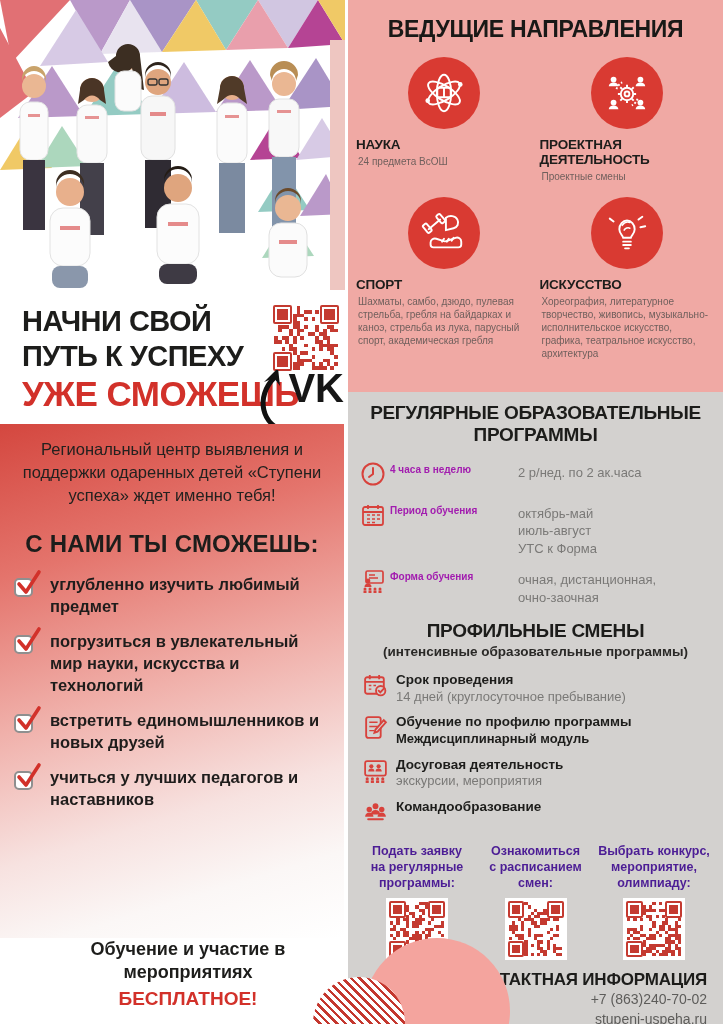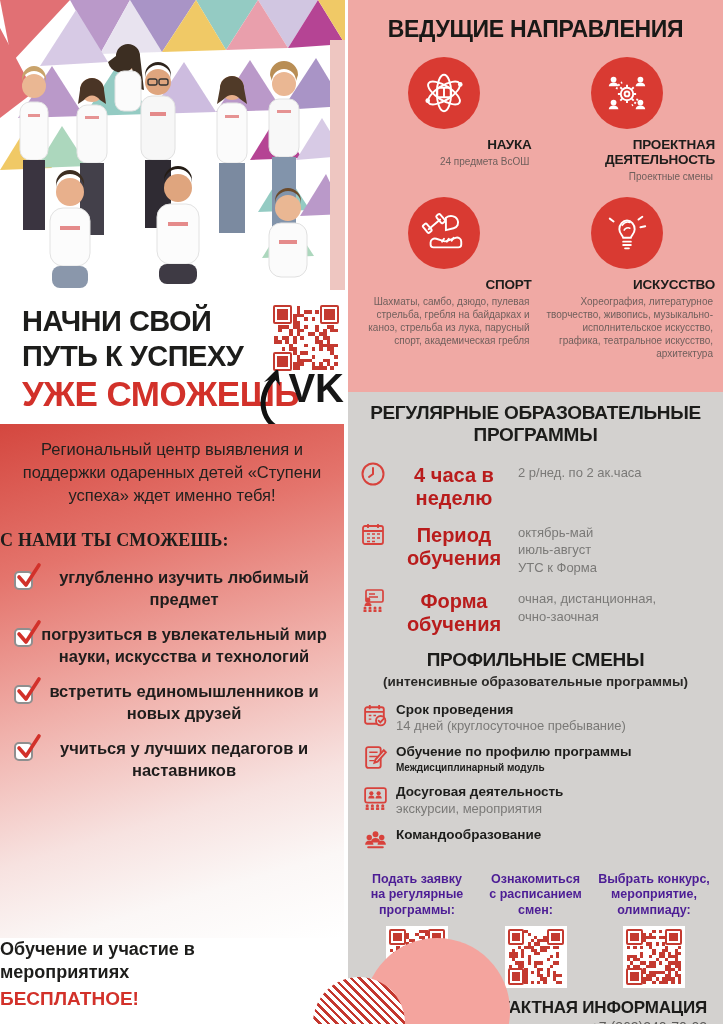--- a/index.html
+++ b/index.html
@@ -40,78 +40,78 @@
   }
   .red-block{
     position:absolute;left:0;top:424px;width:344px;height:514px;
     background:linear-gradient(163deg,#d4473f 0%,#e4746c 25%,#f0b0aa 50%,#f7e2e0 72%,#fbf7f6 86%,#ffffff 100%);
   }
   .intro{
     padding:14px 20px 0 20px;text-align:center;color:#23211f;
     font-size:16.5px;font-weight:400;line-height:1.38;
   }
   .can-title{
-    margin-top:24px;text-align:left;font-size:18px;font-weight:bold;
-    color:#1d1d1b;letter-spacing:0.2px;font-family:Liberation Serif, serif;
+    margin-top:24px;text-align:center;font-size:24px;font-weight:bold;
+    color:#1d1d1b;letter-spacing:0.2px;
   }
   .checklist{list-style:none;margin:16px 0 0 0;padding:0 14px 0 14px;}
   .checklist li{
-    display:flex;align-items:flex-start;gap:0;margin-bottom:13px;
-    color:#1f1d1c;font-size:16.5px;font-weight:600;line-height:1.33;text-align:center;
+    display:flex;align-items:flex-start;gap:12px;margin-bottom:13px;
+    color:#1f1d1c;font-size:16.5px;font-weight:600;line-height:1.33;
   }
   .tick{position:relative;flex:0 0 24px;width:24px;height:24px;margin-top:1px;}
   .tick .box{
     position:absolute;left:0;top:3px;width:19px;height:19px;background:#fff;
     border:2.5px solid #8f8f8f;border-radius:5px;box-sizing:border-box;
   }
   .tick svg{position:absolute;left:2px;top:-6px;}
   .free-note{
-    position:absolute;left:0;top:938px;width:344px;
+    position:absolute;left:16px;top:938px;width:344px;text-align:center;
     color:#1d1d1b;font-size:18px;font-weight:bold;line-height:1.3;
   }
   .free-highlight{color:#d2312a;font-size:19px;font-weight:bold;margin-top:2px;}
   
   .right-col{position:absolute;left:348px;top:0;width:375px;height:1024px;background:#d3d1cf;}
   .directions{position:absolute;left:0;top:0;width:375px;height:392px;background:#f0a9a4;}
   .directions-title{
     text-align:center;padding-top:16px;font-size:23px;font-weight:bold;
     color:#191917;letter-spacing:-0.3px;
   }
   .dir-grid{
     display:grid;grid-template-columns:1fr 1fr;column-gap:8px;row-gap:14px;
     padding:14px 8px 0 8px;
   }
-  .dir-item{text-align:right;}
+  .dir-item{text-align:left;}
   .dir-circle{
     width:72px;height:72px;border-radius:50%;background:#d93a32;margin:0 auto;
     display:flex;align-items:center;justify-content:center;
   }
   .dir-name{margin-top:8px;font-size:13.5px;font-weight:bold;color:#1d1d1b;letter-spacing:-0.2px;}
   .dir-desc{margin-top:3px;font-size:10px;line-height:1.3;color:#6f5f5c;padding:0 2px;}
   .gray-panel{position:absolute;left:0;top:392px;width:375px;height:632px;}
   .section-title{
     text-align:center;font-size:19px;font-weight:bold;color:#1c1c1a;
     line-height:1.18;letter-spacing:-0.3px;white-space:pre-line;
   }
   .regular-title{padding-top:10px;}
   .reg-rows{margin-top:8px;}
   .reg-row{display:flex;align-items:flex-start;padding:5px 10px 5px 12px;}
   .reg-row .ricon{flex:0 0 30px;margin-top:1px;}
-  .reg-label{flex:0 0 128px;font-size:20px;font-weight:bold;color:#b91c1c;padding-top:4px;text-align:center;}
+  .reg-label{flex:0 0 128px;font-size:10px;font-weight:bold;color:#a21caf;padding-top:4px;}
   .reg-value{flex:1;font-size:13px;color:#7a7977;line-height:1.35;padding-top:4px;white-space:pre-line;}
   .profile-title{margin-top:8px;}
   .profile-sub{
     text-align:center;font-size:13.5px;font-weight:bold;color:#2a2927;margin-top:2px;
   }
   .prof-rows{margin-top:8px;}
   .prof-row{display:flex;align-items:flex-start;padding:4px 10px 4px 14px;}
   .prof-row .ricon{flex:0 0 34px;margin-top:1px;}
   .prof-title{font-size:13.5px;font-weight:bold;color:#1d1d1b;line-height:1.3;}
   .prof-sub{font-size:13px;color:#7a7977;line-height:1.3;}
-  .prof-sub-bold{font-size:10px;font-weight:bold;color:#1d1d1b;line-height:1.3;}
+  .prof-sub-bold{font-size:13px;font-weight:bold;color:#1d1d1b;line-height:1.3;}
   .qr-row{display:flex;justify-content:space-between;padding:10px 10px 0 10px;}
   .qr-cell{width:118px;text-align:center;}
   .qr-label{
     font-size:12.5px;font-weight:bold;color:#4c1d95;line-height:1.25;
     white-space:pre-line;min-height:48px;
   }
   .qr-canvas{
     width:62px;height:62px;margin:6px auto 0 auto;background:#fff;
     display:grid;grid-template-columns:repeat(17,1fr);grid-template-rows:repeat(17,1fr);
     position:relative;padding:4px;box-sizing:border-box;

